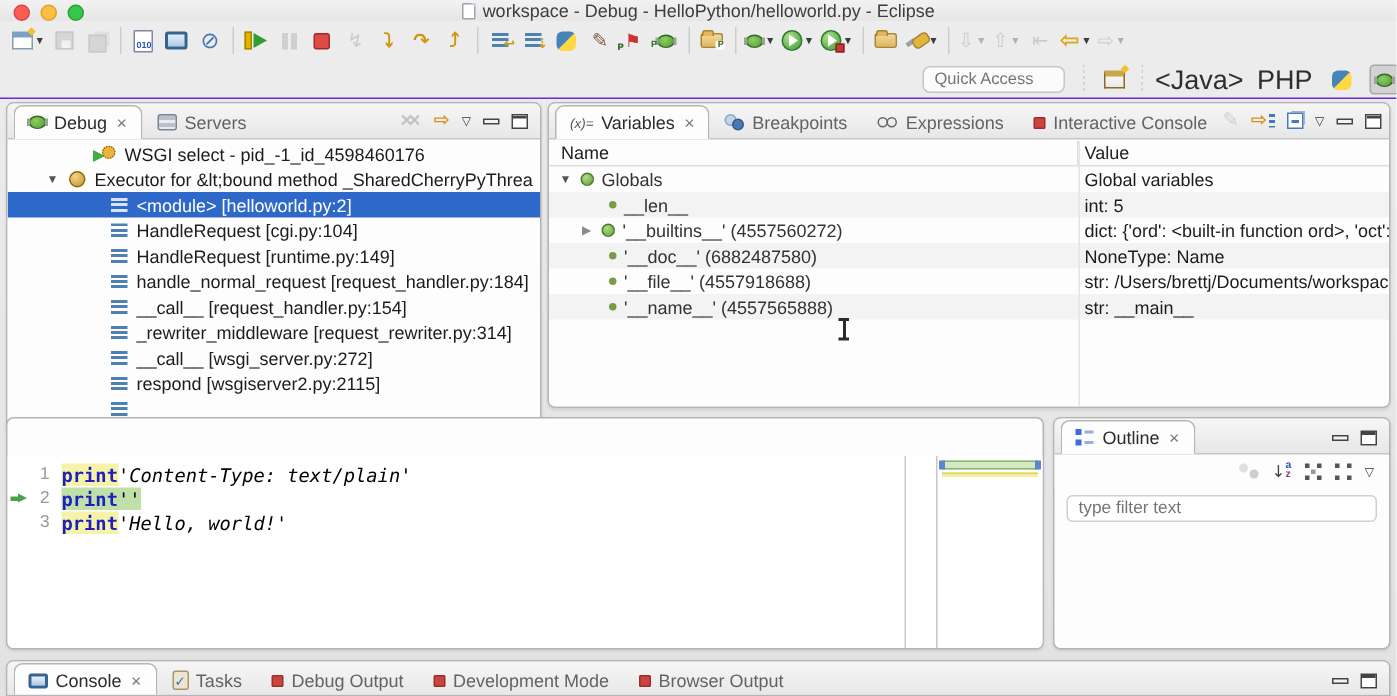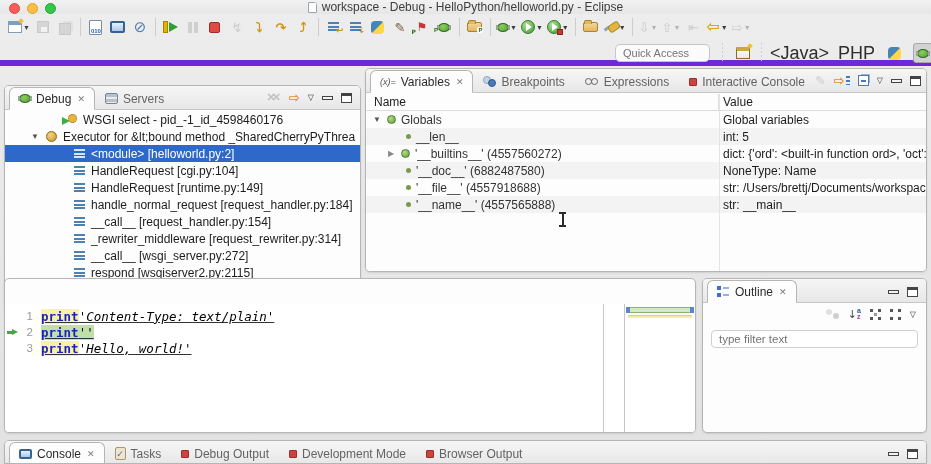--- a/index.html
+++ b/index.html
@@ -17,21 +17,21 @@
   .light{width:11px;height:11px;border-radius:50%;}
   .lr{background:#fc5b57;border:1px solid #d84942;}
   .ly{background:#fdbe41;border:1px solid #d9a32e;}
   .lg{background:#34c749;border:1px solid #27a532;}
   .titlewrap{position:absolute;left:0;right:0;top:0;height:14px;display:flex;align-items:center;justify-content:center;gap:5px;pointer-events:none;}
   .titletext{color:#3d3d3d;font-size:12px;}
   .doc{width:9px;height:11px;background:#fff;border:1px solid #9aa4ae;border-radius:1px;position:relative;}
   .doc::before{content:"";position:absolute;right:-1px;top:-1px;border-left:3px solid transparent;border-top:3px solid #cfd5da;}
   
   #tb1{position:absolute;left:0;top:14px;width:931px;height:26px;display:flex;align-items:center;padding-left:6px;}
-  #tb2{position:absolute;left:0;top:40px;width:931px;height:26px;border-bottom:6px solid #6d28d9;padding-left:32px;}
+  #tb2{position:absolute;left:0;top:40px;width:931px;height:26px;border-bottom:1px solid #6d28d9;padding-left:32px;}
   .tbtn{height:24px;min-width:22px;padding:0 2px;display:flex;align-items:center;justify-content:center;gap:1px;border-radius:3px;}
   .dis{opacity:.33;filter:grayscale(.9);}
   .sep{width:1px;height:18px;background:#cdcdcd;margin:0 4px;}
   .caret{font-size:7px;color:#3d3d3d;line-height:1;}
   
   .ic-new{width:14px;height:12px;background:#fff;border:1px solid #8a9ab0;border-top:4px solid #7aa0c8;position:relative;}
   .ic-new::after{content:"";position:absolute;right:-2px;top:-6px;width:4px;height:4px;background:#f0c030;transform:rotate(45deg);}
   .ic-save{width:12px;height:12px;background:#9daabc;border:1px solid #76849a;position:relative;}
   .ic-save::after{content:"";position:absolute;left:3px;bottom:0;width:6px;height:5px;background:#fff;}
   .ic-saveall{width:12px;height:12px;background:#9daabc;border:1px solid #76849a;box-shadow:3px -3px 0 -1px #c4ccda;position:relative;top:2px;}
@@ -127,21 +127,21 @@
   .ic-logical::after{content:"";width:4px;height:9px;margin-left:1px;background:repeating-linear-gradient(#4a7ab5 0 2px,transparent 2px 4px);}
   .collapseAll{width:11px;height:11px;border:1px solid #4a7ab5;background:#fff;position:relative;box-shadow:2px -2px 0 -1px #9ab4d4;}
   .collapseAll::after{content:"";position:absolute;left:2px;right:2px;top:4px;height:2px;background:#4a7ab5;}
   
   .ehead{height:24px;background:linear-gradient(#f6f6f6,#e7e7e7);border-bottom:1px solid #c6c6c6;display:flex;align-items:flex-end;padding:0 4px;position:relative;margin-top:28px;}
   .pfile{width:11px;height:13px;background:#fff;border:1px solid #9aa4ae;border-radius:1px;display:flex;align-items:center;justify-content:center;font-size:8px;font-weight:bold;color:#2e8a2e;}
   .codearea{position:absolute;left:0;top:25px;right:0;bottom:0;background:#fff;font-family:"DejaVu Sans Mono",monospace;font-size:12.5px;}
   .cline{height:16px;display:flex;align-items:center;position:relative;}
   .cline .gut{width:14px;flex:none;}
   .cline .ln{width:22px;flex:none;text-align:right;padding-right:8px;color:#9a9a9a;font-size:11.5px;font-family:"Liberation Sans",sans-serif;}
-  .ctext{display:flex;align-items:flex-start;text-decoration:underline;}
+  .ctext{display:flex;align-items:flex-start;}
   .kw{color:#1f1fbf;font-weight:bold;}
   .hl-y{background:#f6f3a9;}
   .hl-g{background:#bfe0a8;}
   .str{color:#000000;font-style:italic;}
   .curline{position:absolute;left:36px;right:0;top:0;bottom:0;background:#e7f1fc;z-index:0;}
   .cline>*{position:relative;z-index:1;}
   .ip{position:absolute;left:2px;top:5px;width:11px;height:7px;z-index:2;}
   .ip::before{content:"";position:absolute;left:0;top:2px;width:5px;height:3px;background:#4aa34a;}
   .ip::after{content:"";position:absolute;left:5px;top:0;border-left:6px solid #4aa34a;border-top:3.5px solid transparent;border-bottom:3.5px solid transparent;}
   .pmargin{position:absolute;left:598px;top:25px;bottom:0;width:1px;background:#c9c9c9;}
@@ -323,21 +323,21 @@
     <span class="pbtn pressed">
         <span class="bug"></span>
       </span>
     <span class="pbtn">
         <span class="ic-pydev"></span>
       </span>
 
   </div>
 </div>
 
-<div class="panel" style="left:4px;top:68px;width:357px;height:223px;margin-top:17px;">
+<div class="panel" style="left:4px;top:68px;width:357px;height:223px;">
   <div class="phead">
     <span class="tab sel">
       <span class="bug"></span>
       <span>Debug</span>
       <span class="close">✕</span>
     </span>
     <span class="tab">
       <span class="srv"></span>
       <span>Servers</span>
     </span>

